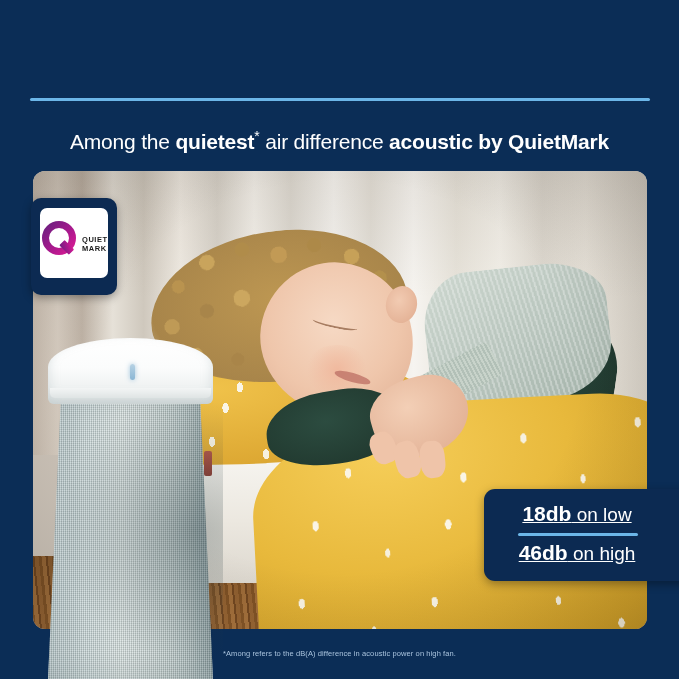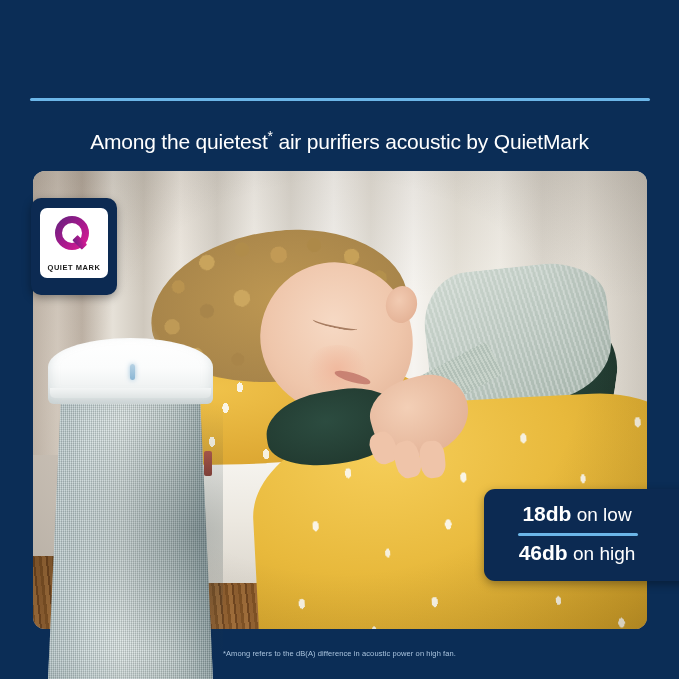--- a/index.html
+++ b/index.html
@@ -38,21 +38,21 @@
   .subhead{
     position:absolute;left:0;top:122px;width:679px;
     text-align:center;
     color:#ffffff;
     font-size:21px;
     line-height:28px;
     font-weight:400;
     letter-spacing:-0.2px;
     white-space:nowrap;
   }
-  .subhead .b{font-weight:400;margin-top:32px;}
+  .subhead .b{font-weight:700;margin-top:32px;}
   .subhead .star{font-size:14px;vertical-align:super;}
 
   
   .photo{
     position:absolute;left:33px;top:171px;
     width:614px;height:458px;
     border-radius:12px;
     overflow:hidden;
     background:#cfc6bb;
   }
@@ -317,39 +317,39 @@
   
   .qm-badge{
     position:absolute;left:31px;top:198px;width:86px;height:97px;
     background:#0c2a52;
     border-radius:10px;
     box-shadow:0 3px 9px rgba(0,0,0,.35);
   }
   .qm-card{
     position:absolute;left:9px;top:10px;width:68px;height:70px;
     background:#ffffff;border-radius:7px;
-    display:flex;flex-direction:column;align-items:center;justify-content:center;
+    display:flex;flex-direction:row;align-items:center;
   }
   .qm-q{display:block;}
   .qm-text{
     font-size:7.5px;font-weight:700;color:#1b1b1b;
     letter-spacing:.55px;margin-top:2px;
     font-family:"Liberation Sans",sans-serif;
   }
 
   
   .db-box{
     position:absolute;left:484px;top:489px;width:220px;height:92px;
     background:#0c2a52;
     border-radius:11px 0 0 11px;
     box-shadow:0 3px 10px rgba(0,0,0,.35);
   }
   .db-row{
     position:absolute;left:0;width:186px;text-align:center;
-    color:#ffffff;font-size:19px;line-height:24px;white-space:nowrap;
+    color:#ffffff;font-size:19px;line-height:24px;white-space:nowrap;text-decoration:underline;
   }
   .db-row .num{font-weight:700;font-size:21px;}
   .db-row.low{top:13px;}
   .db-row.high{top:52px;}
   .db-rule{
     position:absolute;left:34px;top:44px;width:120px;height:3px;
     background:#6cb6e8;border-radius:2px;
   }
 
   
@@ -365,21 +365,21 @@
 </style>
 </head>
 <body>
 
 <div class="poster">
 
 
   <div class="rule"></div>
 
   <div class="subhead">
-    <span>Among the </span><span class="b">quietest</span><span class="star">*</span><span> air purifiers </span><span class="b">acoustic by QuietMark</span>
+    <span>Among the </span><span class="b">quietest</span><span class="star">*</span><span> air difference </span><span class="b">acoustic by QuietMark</span>
   </div>
 
   <div class="photo">
     <div class="photo-inner">
       <div class="curtains"></div>
       <div class="curtain-shadow"></div>
 
       <div class="floor"></div>
       <div class="floor-shade"></div>
 

